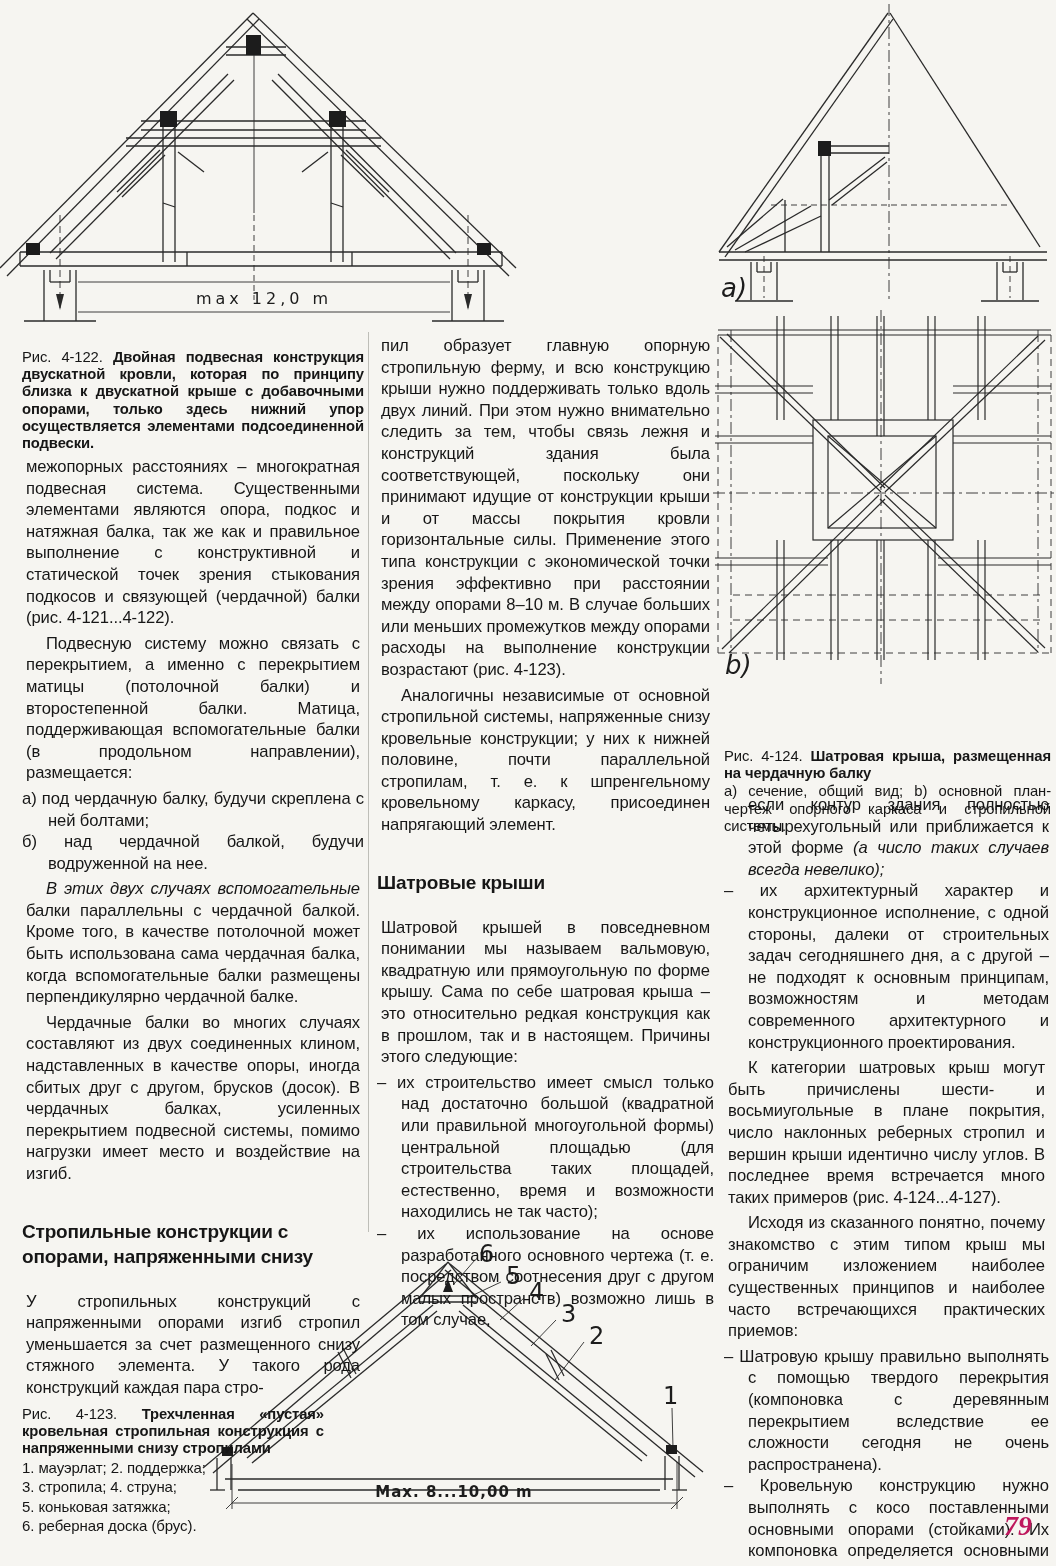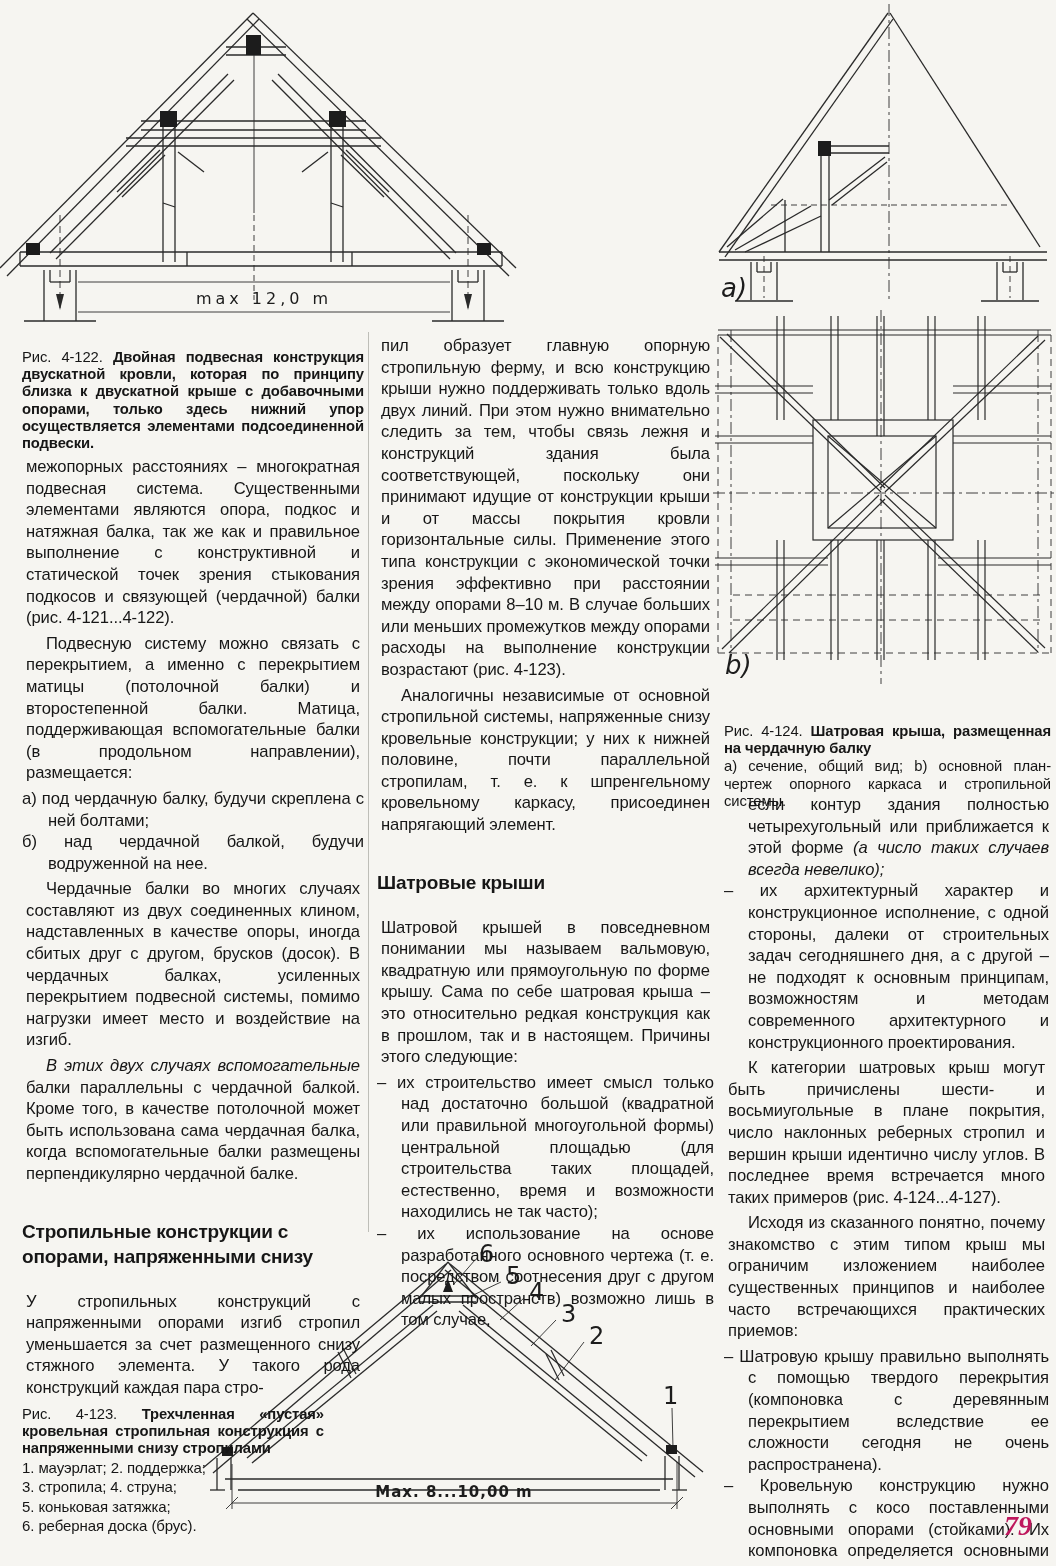--- a/index.html
+++ b/index.html
@@ -292,35 +292,35 @@
 
   <div class="caption" style="left:22px;top:1386px;width:302px;">
     <span class="cap-lead">Рис. 4-123.</span>
     <b>Трехчленная «пустая» кровельная стропильная конструкция с напряженными снизу стропилами</b>
     <span class="legend">1. мауэрлат; 2. поддержка;</span>
     <span class="legend">3. стропила; 4. струна;</span>
     <span class="legend">5. коньковая затяжка;</span>
     <span class="legend">6. реберная доска (брус).</span>
   </div>
 
-  <div class="caption" style="left:724px;top:703px;width:327px;">
+  <div class="caption" style="left:724px;top:728px;width:327px;">
     <span class="cap-lead">Рис. 4-124.</span>
     <b>Шатровая крыша, размещенная на чердачную балку</b>
     <span class="cap-sub">а) сечение, общий вид; b) основной план-чертеж опорного каркаса и стропильной системы.</span>
   </div>
 
   <div class="colrule" style="left:368px;top:332px;height:900px;"></div>
 
   <div class="col" style="left:22px;top:452px;width:342px;">
     <p class="para">межопорных расстояниях – многократная подвесная система. Существенными элементами являются опора, подкос и натяжная балка, так же как и правильное выполнение с конструктивной и статической точек зрения стыкования подкосов и связующей (чердачной) балки (рис. 4-121...4-122).</p>
     <p class="para indent">Подвесную систему можно связать с перекрытием, а именно с перекрытием матицы (потолочной балки) и второстепенной балки. Матица, поддерживающая вспомогательные балки (в продольном направлении), размещается:</p>
     <div class="li2">а) под чердачную балку, будучи скреплена с ней болтами;</div>
     <div class="li2">б) над чердачной балкой, будучи водруженной на нее.</div>
+    <p class="para indent"><i>В этих двух случаях вспомогательные</i> <span>балки параллельны с чердачной балкой. Кроме того, в качестве потолочной может быть использована сама чердачная балка, когда вспомогательные балки размещены перпендикулярно чердачной балке.</span></p>
     <p class="para indent">Чердачные балки во многих случаях составляют из двух соединенных клином, надставленных в качестве опоры, иногда сбитых друг с другом, брусков (досок). В чердачных балках, усиленных перекрытием подвесной системы, помимо нагрузки имеет место и воздействие на изгиб.</p>
-    <p class="para indent"><i>В этих двух случаях вспомогательные</i> <span>балки параллельны с чердачной балкой. Кроме того, в качестве потолочной может быть использована сама чердачная балка, когда вспомогательные балки размещены перпендикулярно чердачной балке.</span></p>
     <h3 class="subhead">Стропильные конструкции с опорами, напряженными снизу</h3>
     <p class="para">У стропильных конструкций с напряженными опорами изгиб стропил уменьшается за счет размещенного снизу стяжного элемента. У такого рода конструкций каждая пара стро-</p>
   </div>
 
   <div class="col" style="left:377px;top:331px;width:337px;">
     <p class="para">пил образует главную опорную стропильную ферму, и всю конструкцию крыши нужно поддерживать только вдоль двух линий. При этом нужно внимательно следить за тем, чтобы связь лежня и конструкций здания была соответствующей, поскольку они принимают идущие от конструкции крыши и от массы покрытия кровли горизонтальные силы. Применение этого типа конструкции с экономической точки зрения эффективно при расстоянии между опорами 8–10 м. В случае больших или меньших промежутков между опорами расходы на выполнение конструкции возрастают (рис. 4-123).</p>
     <p class="para indent">Аналогичны независимые от основной стропильной системы, напряженные снизу кровельные конструкции; у них к нижней половине, почти параллельной стропилам, т. е. к шпренгельному кровельному каркасу, присоединен напрягающий элемент.</p>
     <h3 class="subhead">Шатровые крыши</h3>
     <p class="para">Шатровой крышей в повседневном понимании мы называем вальмовую, квадратную или прямоугольную по форме крышу. Сама по себе шатровая крыша – это относительно редкая конструкция как в прошлом, так и в настоящем. Причины этого следующие:</p>
     <div class="li">– их строительство имеет смысл только над достаточно большой (квадратной или правильной многоугольной формы) центральной площадью (для строительства таких площадей, естественно, время и возможности находились не так часто);</div>

